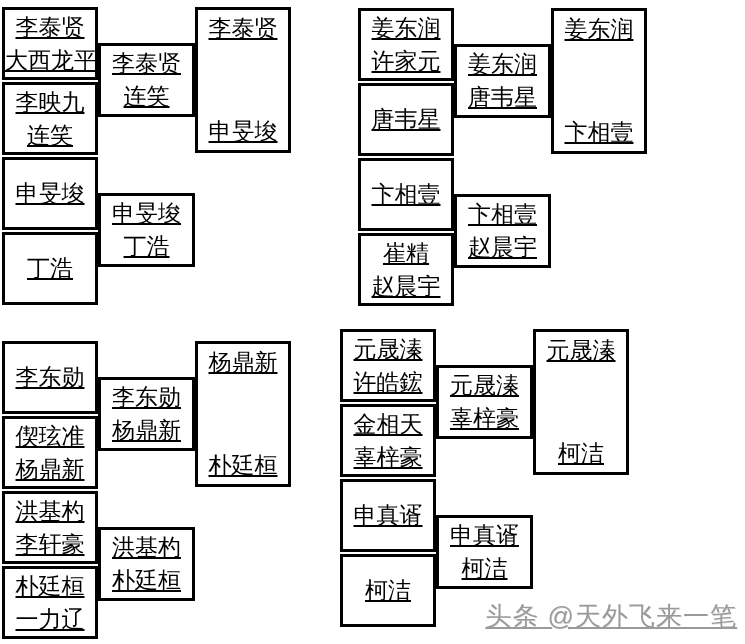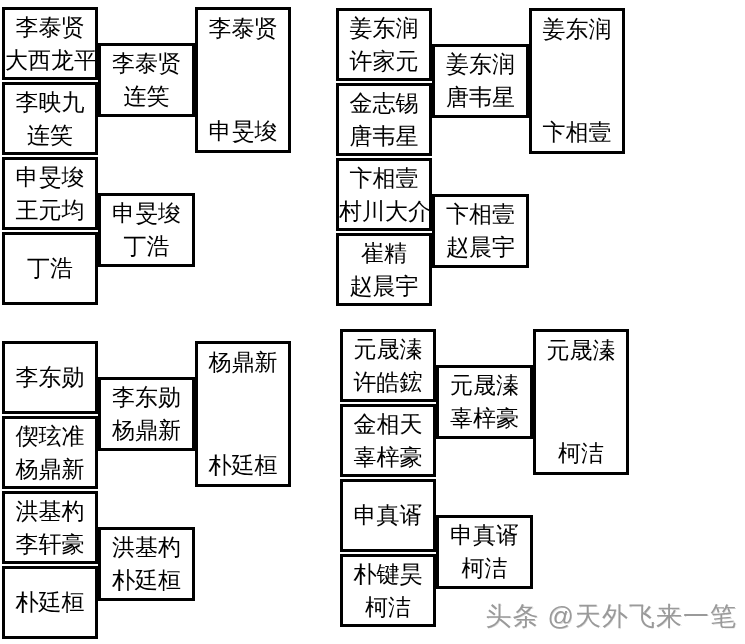--- a/index.html
+++ b/index.html
@@ -3,21 +3,21 @@
 <meta charset="utf-8">
 <style>
   html,body{margin:0;padding:0}
   body{
     width:745px;height:644px;position:relative;overflow:hidden;
     background:var(--background,#fff);
     font-family:"Liberation Sans", sans-serif;
   }
   .bracket{position:absolute;width:302px;height:302px}
   #b-tl{left:2px;top:7px}
-  #b-tr{left:336px;top:8px}
+  #b-tr{left:358px;top:8px}
   #b-bl{left:2px;top:341px}
   #b-br{left:340px;top:329px}
 
   .box{
     position:absolute;box-sizing:border-box;
     background:var(--background,#fff);
     border:3px solid var(--line,#000);
   }
   .match{display:flex;flex-direction:column;justify-content:center}
   .r1{left:0;width:96px;height:73px}
@@ -25,43 +25,44 @@
   .r2{left:96px;width:97px;height:74px}
   .r2.n1{top:36px}.r2.n2{top:186px}
   .r3{
     left:193px;width:96px;height:146px;
     display:flex;flex-direction:column;justify-content:space-between;
     padding:2px 0;
   }
   .nm{
     font-size:23px;line-height:33px;text-align:center;white-space:nowrap;
     color:var(--text,#000);
+    text-decoration:underline;
   }
   .watermark{
     position:absolute;right:8px;bottom:10px;
     font-size:26px;letter-spacing:1px;
     color:var(--watermark,#9a9a9a);
     text-shadow:2px 2px 0 #ffffff, 1px 1px 0 #d9d9d9;
+    text-decoration:underline;
   }
 </style>
 </head>
 <body>
 
 <section class="bracket" id="b-tl">
   <div class="box r1 n1 match">
     <div class="nm">李泰贤</div>
     <div class="nm">大西龙平</div>
   </div>
   <div class="box r1 n2 match">
     <div class="nm">李映九</div>
     <div class="nm">连笑</div>
   </div>
   <div class="box r1 n3 match">
     <div class="nm">申旻埈</div>
-    <div class="nm">王元均</div>
   </div>
   <div class="box r1 n4 match">
     <div class="nm">丁浩</div>
   </div>
   <div class="box r2 n1 match">
     <div class="nm">李泰贤</div>
     <div class="nm">连笑</div>
   </div>
   <div class="box r2 n2 match">
     <div class="nm">申旻埈</div>
@@ -72,26 +73,24 @@
     <div class="nm">申旻埈</div>
   </div>
 </section>
 
 <section class="bracket" id="b-tr">
   <div class="box r1 n1 match">
     <div class="nm">姜东润</div>
     <div class="nm">许家元</div>
   </div>
   <div class="box r1 n2 match">
-    <div class="nm">金志锡</div>
     <div class="nm">唐韦星</div>
   </div>
   <div class="box r1 n3 match">
     <div class="nm">卞相壹</div>
-    <div class="nm">村川大介</div>
   </div>
   <div class="box r1 n4 match">
     <div class="nm">崔精</div>
     <div class="nm">赵晨宇</div>
   </div>
   <div class="box r2 n1 match">
     <div class="nm">姜东润</div>
     <div class="nm">唐韦星</div>
   </div>
   <div class="box r2 n2 match">
@@ -111,20 +110,21 @@
   <div class="box r1 n2 match">
     <div class="nm">偰玹准</div>
     <div class="nm">杨鼎新</div>
   </div>
   <div class="box r1 n3 match">
     <div class="nm">洪基杓</div>
     <div class="nm">李轩豪</div>
   </div>
   <div class="box r1 n4 match">
     <div class="nm">朴廷桓</div>
+    <div class="nm">一力辽</div>
   </div>
   <div class="box r2 n1 match">
     <div class="nm">李东勋</div>
     <div class="nm">杨鼎新</div>
   </div>
   <div class="box r2 n2 match">
     <div class="nm">洪基杓</div>
     <div class="nm">朴廷桓</div>
   </div>
   <div class="box r3">
@@ -139,21 +139,20 @@
     <div class="nm">许皓鋐</div>
   </div>
   <div class="box r1 n2 match">
     <div class="nm">金相天</div>
     <div class="nm">辜梓豪</div>
   </div>
   <div class="box r1 n3 match">
     <div class="nm">申真谞</div>
   </div>
   <div class="box r1 n4 match">
-    <div class="nm">朴键昊</div>
     <div class="nm">柯洁</div>
   </div>
   <div class="box r2 n1 match">
     <div class="nm">元晟溱</div>
     <div class="nm">辜梓豪</div>
   </div>
   <div class="box r2 n2 match">
     <div class="nm">申真谞</div>
     <div class="nm">柯洁</div>
   </div>

